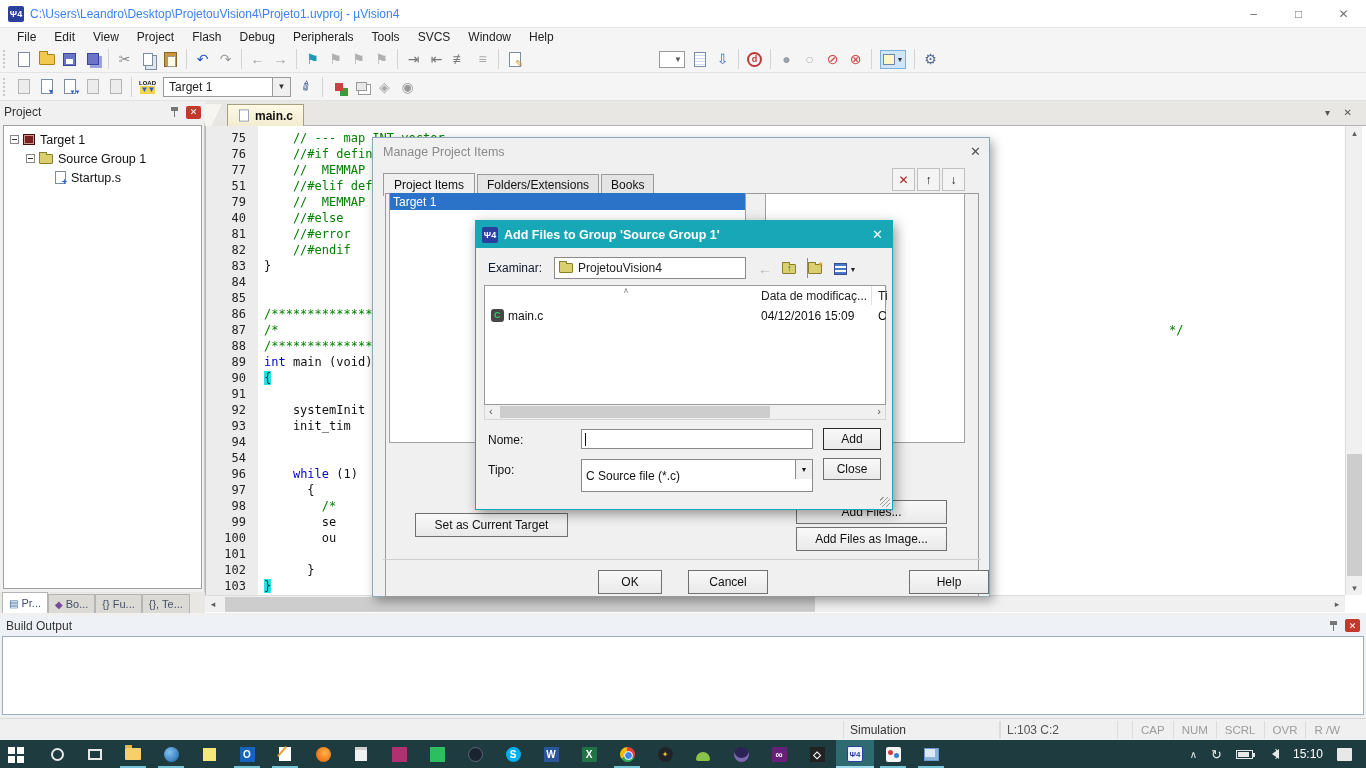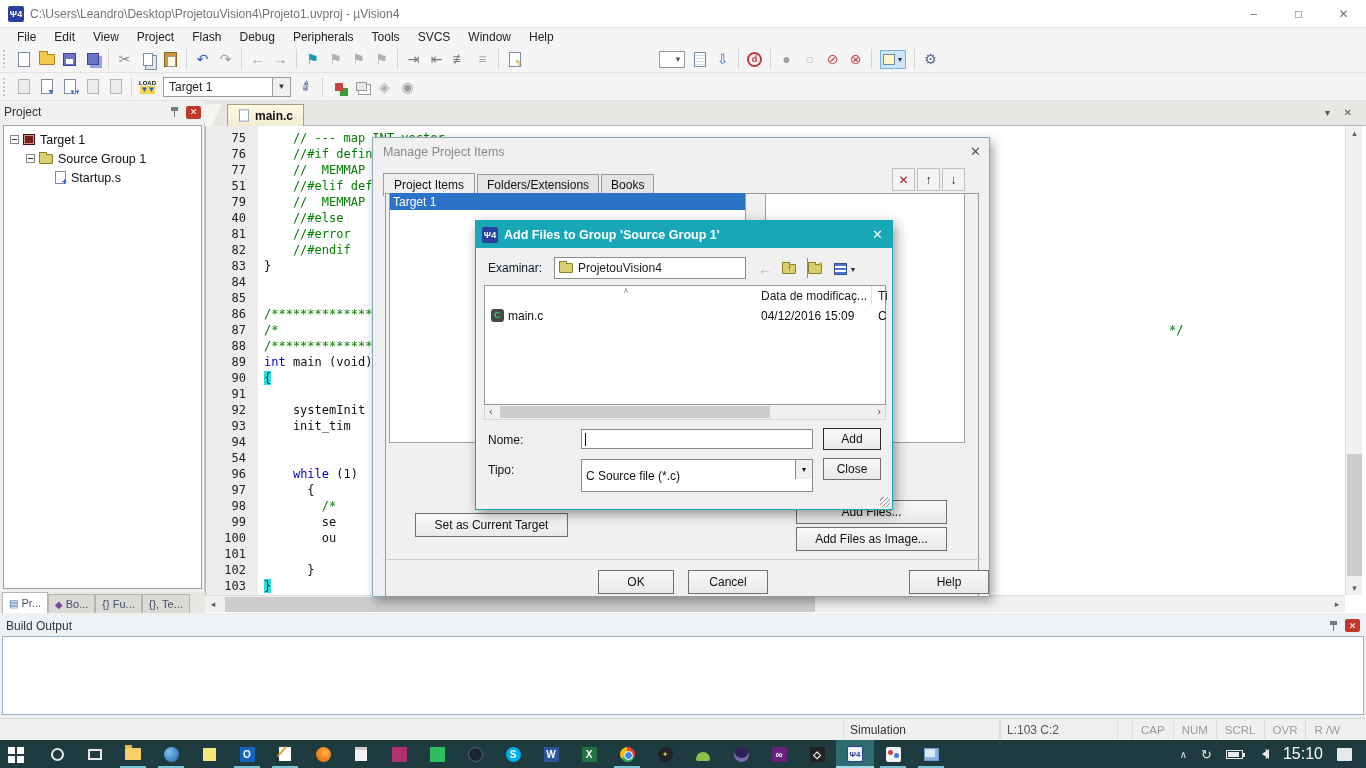--- a/index.html
+++ b/index.html
@@ -2,21 +2,21 @@
 <html><head>
 <meta charset="utf-8">
 <style>
   *{margin:0;padding:0;box-sizing:border-box}
   html,body{width:1366px;height:768px;overflow:hidden}
   body{position:relative;font-family:"Liberation Sans",sans-serif;font-size:12px;color:#222;background:#fff}
 
   
   #titlebar{position:absolute;left:0;top:0;width:1366px;height:28px;background:#ffffff;border-bottom:1px solid #e6e6e6;display:flex;align-items:center}
   .app-ico{width:16px;height:16px;background:#2b3f9e;border-radius:2px;color:#fff;font-size:9px;font-weight:bold;display:flex;align-items:center;justify-content:center;margin:0 6px 0 8px}
-  #title-text{color:#737373;font-size:12px}
+  #title-text{color:#3b82f6;font-size:12px}
   #win-controls{margin-left:auto;display:flex;height:28px}
   .wc{width:45px;height:28px;display:flex;align-items:center;justify-content:center;color:#707070;font-size:12px}
 
   
   #menubar{position:absolute;left:0;top:28px;width:1366px;height:18px;background:#f5f5f5;display:flex;align-items:flex-start;padding-left:8px}
   .menu-item{padding:2px 9px;color:#222}
 
   
   .toolbar{position:absolute;left:0;width:1366px;background:#f5f5f5;display:flex;align-items:center;border-bottom:1px solid #e3e3e3}
   #tb1{top:46px;height:27px}
@@ -164,21 +164,21 @@
   .tk-paint::after{content:"";position:absolute;left:2px;top:3px;width:5px;height:5px;border-radius:50%;background:#d04040;box-shadow:6px 3px 0 #3a80d0}
   .tk-viewer{width:15px;height:13px;background:#dce8f5;border:1px solid #6a9ad0;box-shadow:inset -3px -3px 0 #8ab4e0}
   
   #tray{margin-left:auto;display:flex;align-items:center;gap:14px;padding-right:14px;color:#fff}
   .tray-ch{font-size:10px;color:#e8e8e8}
   .tray-battery{width:17px;height:9px;border:1px solid #e8e8e8;position:relative}
   .tray-battery::before{content:"";position:absolute;right:-3px;top:2px;width:2px;height:4px;background:#e8e8e8}
   .tray-battery::after{content:"";position:absolute;left:1px;top:1px;width:11px;height:5px;background:#e8e8e8}
   .tray-vol{width:0;height:0;border:5px solid transparent;border-right:7px solid #e8e8e8;position:relative}
   .tray-vol::after{content:")";position:absolute;left:3px;top:-7px;color:#e8e8e8;font-size:11px}
-  #tray-clock{font-size:16px;color:#fff}
+  #tray-clock{font-size:12px;color:#fff}
   .tray-ac{width:15px;height:13px;background:#e8e8e8;border-radius:1px;position:relative}
   .tray-ac::after{content:"";position:absolute;left:2px;bottom:-3px;width:0;height:0;border:3px solid transparent;border-top:4px solid #e8e8e8}
 
   
   .btn{background:linear-gradient(#f9f9f9,#e9e9e9);border:1px solid #707070;display:flex;align-items:center;justify-content:center;font-size:12px;color:#111}
   
   #manage-dlg{position:absolute;left:372px;top:137px;width:618px;height:460px;background:#f0f0f0;border:1px solid #8aa8b8;box-shadow:3px 4px 10px rgba(0,0,0,.35);z-index:10}
   #manage-title{position:absolute;left:0;top:0;width:100%;height:28px;background:#f0f0f0;display:flex;align-items:center;padding-left:10px;color:#8a8a8a;font-size:12.5px}
   #manage-close{position:absolute;right:8px;top:6px;color:#555;font-size:13px}
   #manage-tabs{position:absolute;left:10px;top:34px;display:flex;align-items:flex-end}
@@ -189,21 +189,21 @@
   #pt-list{position:absolute;left:16px;top:55px;width:357px;height:250px;background:#fff;border:1px solid #a0a0a0;border-top:none}
   .lv-item{height:17px;display:flex;align-items:center;padding-left:3px;color:#111}
   .lv-item.selected{background:#2b73c8;color:#fff;width:100%}
   #mini-toolbar{position:absolute;right:24px;top:30px;display:flex;gap:2px}
   .mtb-btn{width:23px;height:23px;background:#f4f4f4;border:1px solid #c0c0c0;display:flex;align-items:center;justify-content:center;font-size:12px}
   #files-list{position:absolute;right:24px;top:55px;width:200px;height:250px;background:#fff;border:1px solid #a0a0a0;left:auto}
   #set-current-btn{position:absolute;left:42px;top:375px;width:153px;height:24px}
   #add-files-btn{position:absolute;right:42px;top:362px;width:151px;height:24px}
   #add-image-btn{position:absolute;right:42px;top:389px;width:151px;height:24px}
   #manage-sep{position:absolute;left:10px;top:421px;width:598px;height:1px;background:#cfcfcf}
-  #ok-btn{position:absolute;left:225px;top:432px;width:76px;height:24px}
+  #ok-btn{position:absolute;left:225px;top:432px;width:64px;height:24px}
   #cancel-btn{position:absolute;left:315px;top:432px;width:80px;height:24px}
   #help-btn{position:absolute;left:536px;top:432px;width:80px;height:24px}
 
   
   #file-dlg{position:absolute;left:475px;top:220px;width:418px;height:290px;background:#f0f0f0;border:1px solid #18a7b7;box-shadow:3px 4px 12px rgba(0,0,0,.4);z-index:20}
   #fd-title{position:absolute;left:0;top:0;width:100%;height:27px;background:#18a7b7;display:flex;align-items:center;padding-left:6px;color:#fff;font-size:12.5px;font-weight:bold;gap:6px}
   #fd-title .app-ico{margin:0}
   #fd-close{position:absolute;right:9px;top:6px;color:#fff;font-size:13px;font-weight:normal}
   #fd-examinar-label{position:absolute;left:12px;top:40px;color:#0f172a}
   #fd-combo{position:absolute;left:78px;top:36px;width:192px;height:22px;background:#fff;border:1px solid #8a8a8a;display:flex;align-items:center;gap:5px;padding-left:4px}

